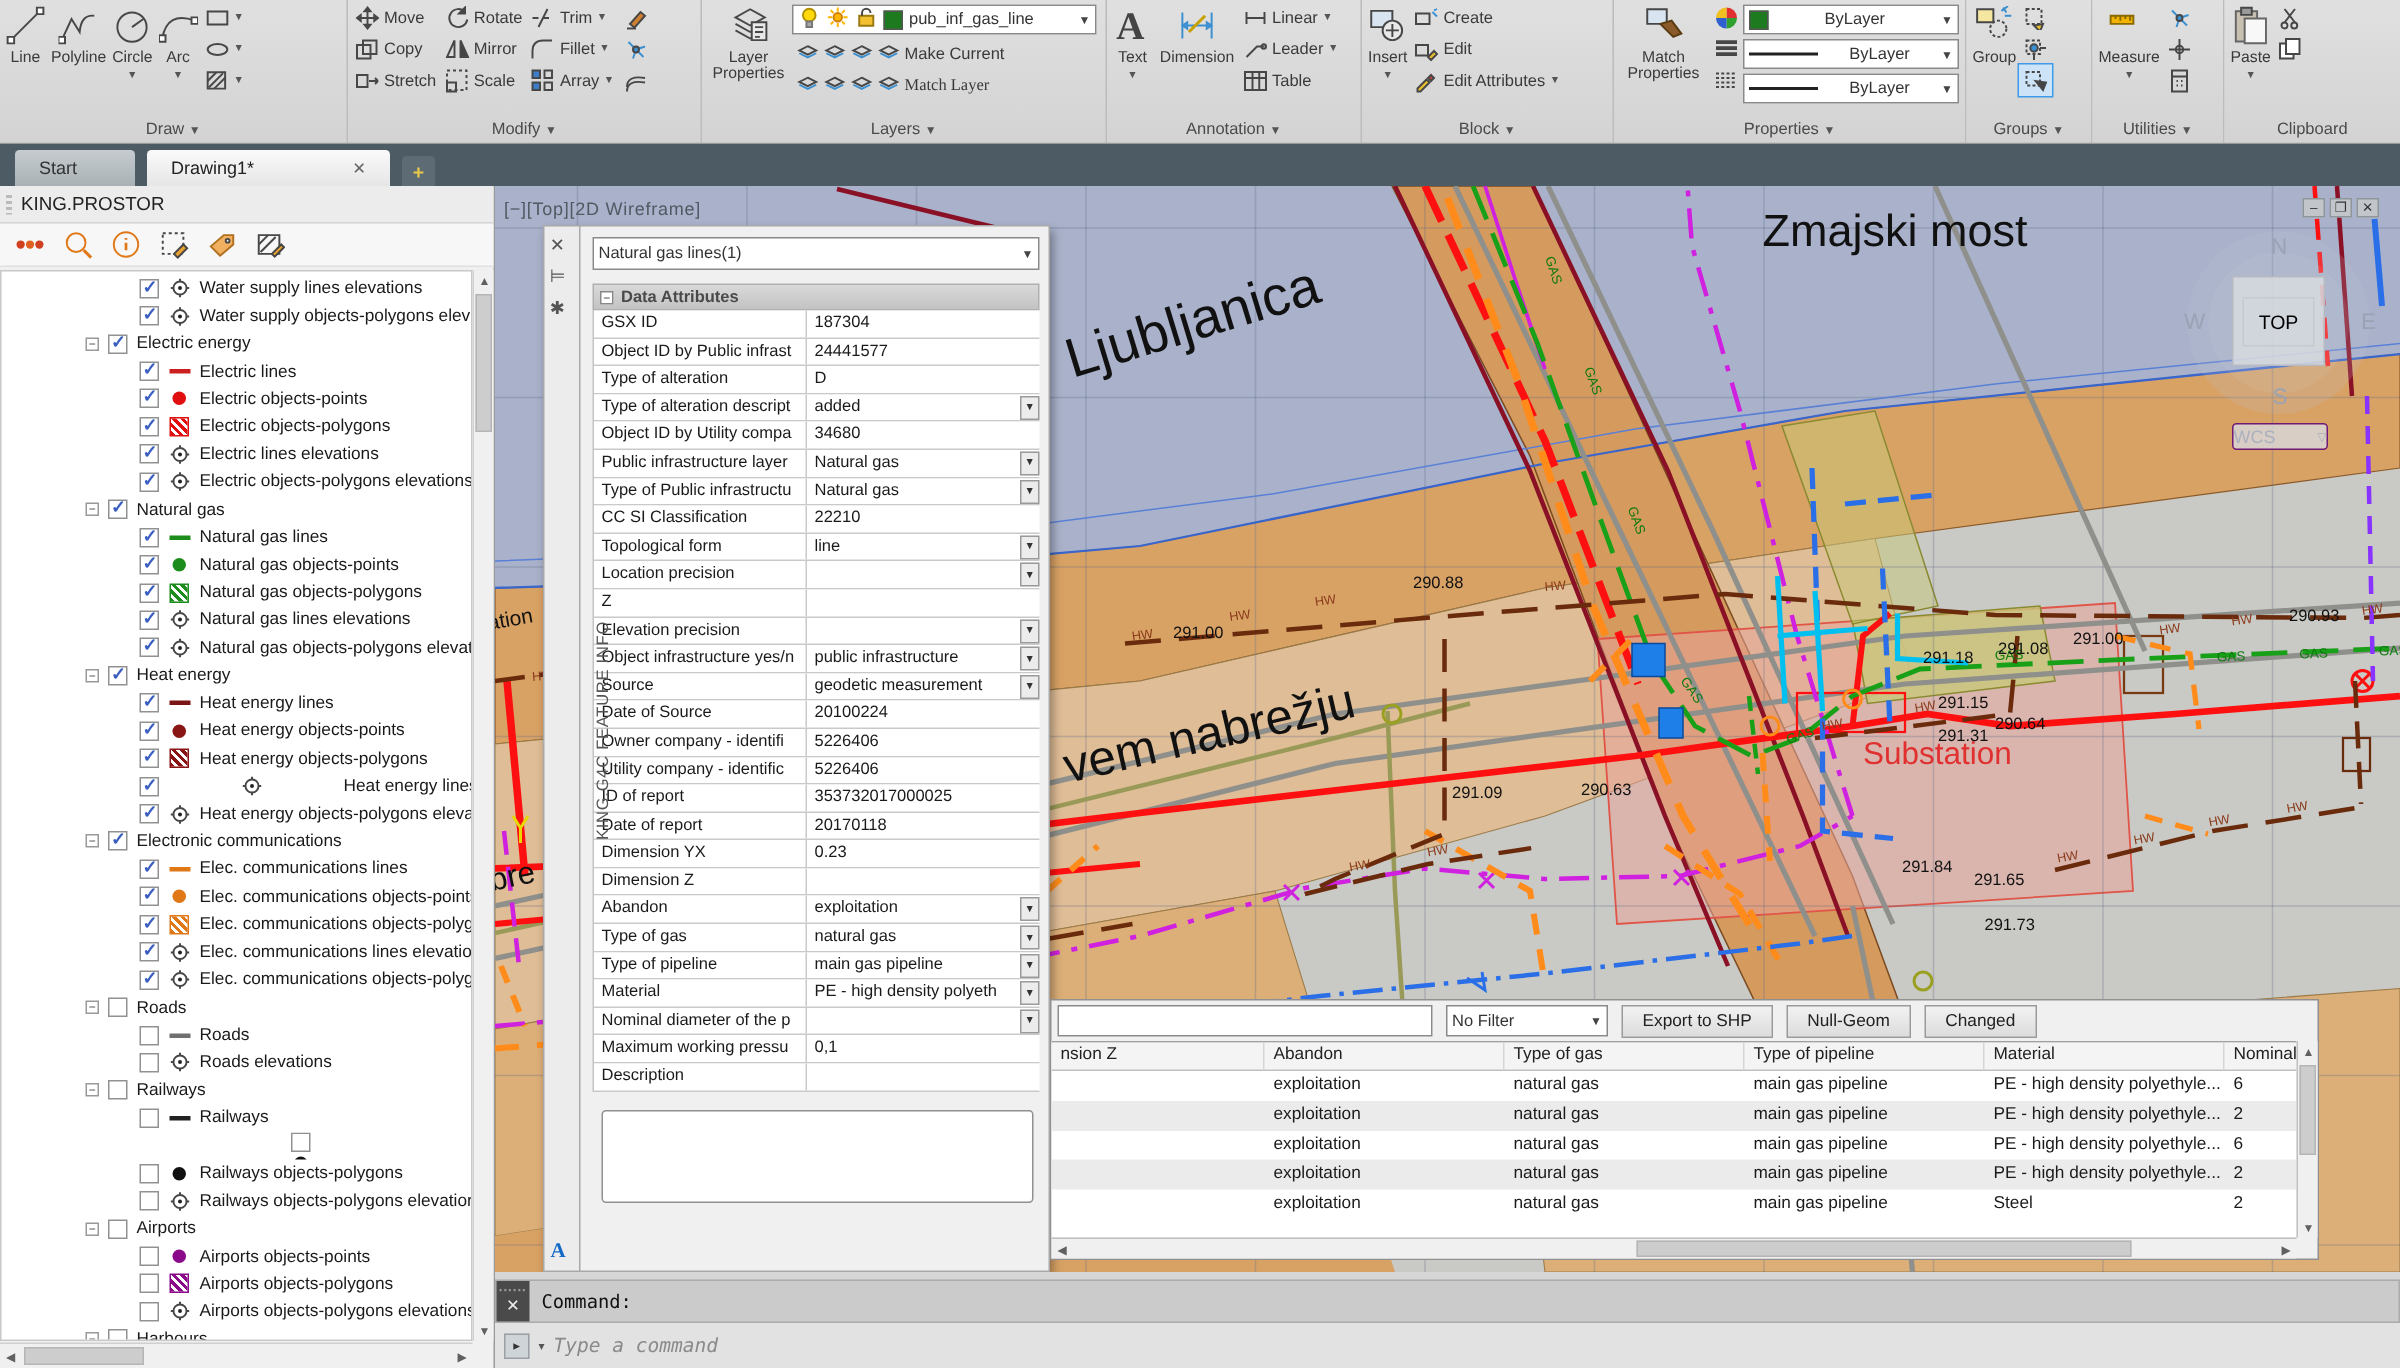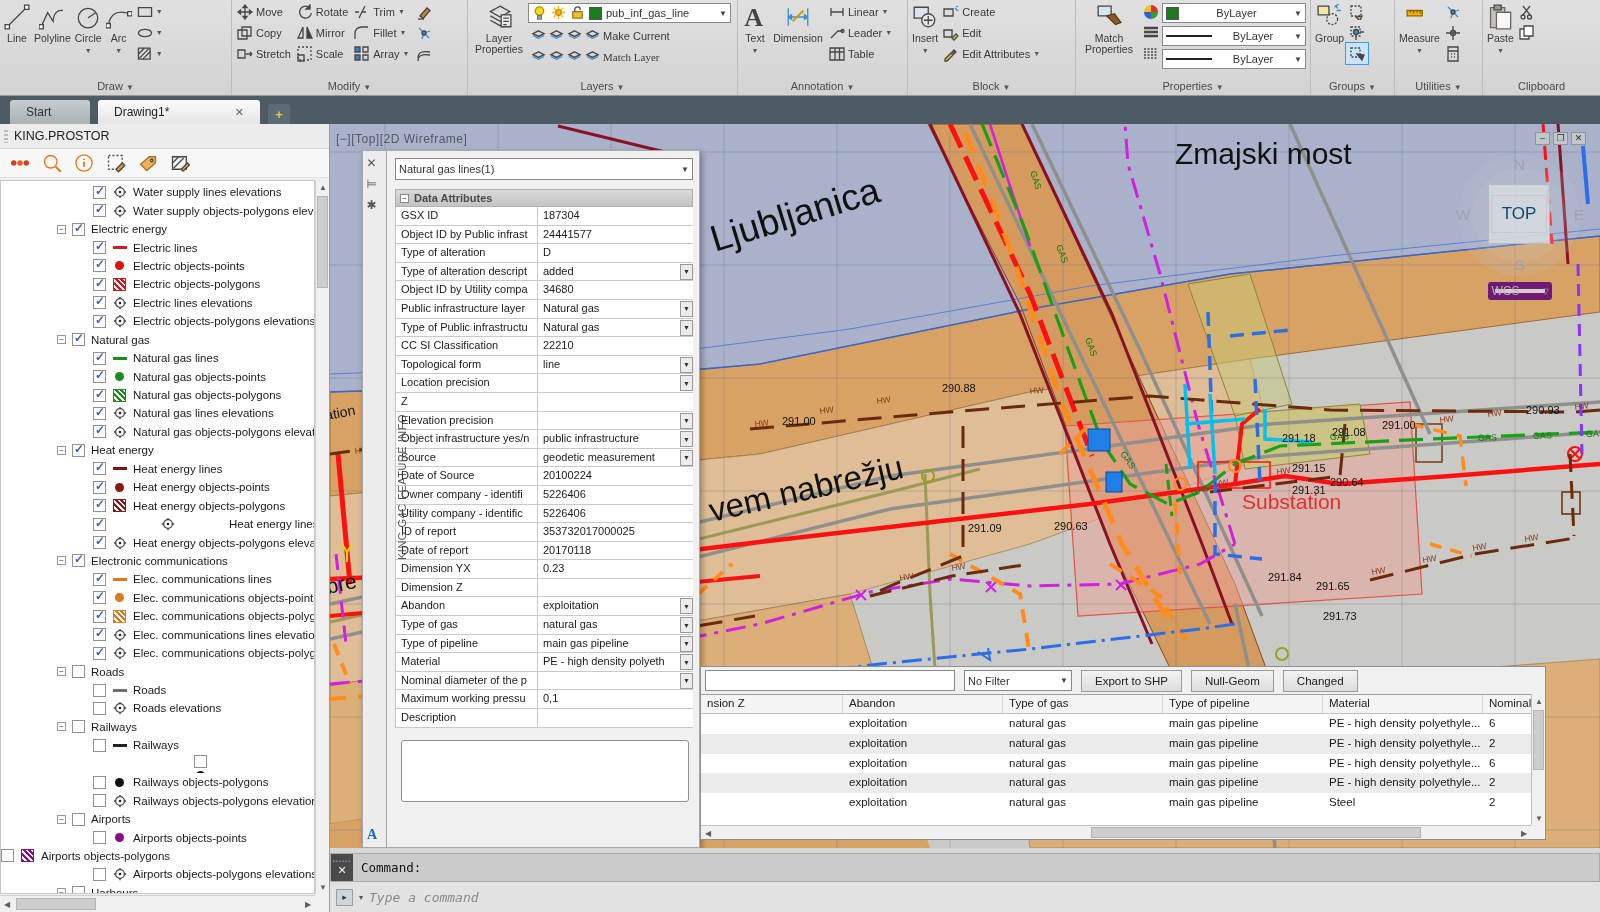--- a/index.html
+++ b/index.html
@@ -58,24 +58,24 @@
 
   
   #maparea{position:absolute;left:330px;top:124px;right:0;bottom:0;background:#c9c9c5;overflow:hidden}
   #mapsvg{position:absolute;left:0;top:0}
   #vplabel{position:absolute;left:6px;top:8px;font-size:12px;color:#4f5a63;letter-spacing:.5px}
   #winbtns{position:absolute;right:14px;top:8px;display:flex;gap:3px}
   .wbtn{width:15px;height:13px;background:#c2c6ca;border:1px solid #8f969b;color:#333;font-size:9px;line-height:11px;text-align:center}
   
   #vcube{position:absolute;right:26px;top:36px;width:110px;height:150px;color:#9aa2b5;font-size:15px}
   #vring{position:absolute;left:8px;top:8px;width:94px;height:94px;border-radius:50%;background:rgba(200,204,214,.25);box-shadow:0 0 0 14px rgba(190,195,208,.18)}
-  #vtop{position:absolute;left:24px;top:24px;width:62px;height:60px;background:rgba(215,217,222,.85);border:1px solid #b7bac2;display:flex;align-items:center;justify-content:center;color:#0c4a6e;font-size:17px}
+  #vtop{position:absolute;left:24px;top:24px;width:62px;height:60px;background:rgba(215,217,222,.85);border:1px solid #b7bac2;display:flex;align-items:center;justify-content:center;color:#000000;font-size:13px}
   #vtop>span{border:1px solid #c6c9cf;padding:8px 10px}
   .vdir{position:absolute}
-  #vwcs{position:absolute;left:24px;top:122px;width:64px;height:18px;background:rgba(216,218,223,.8);border:7px solid #701a75;border-radius:3px;color:#aab0bd;font-size:12px;display:flex;align-items:center;justify-content:center;gap:23px}
+  #vwcs{position:absolute;left:24px;top:122px;width:64px;height:18px;background:rgba(216,218,223,.8);border:1px solid #701a75;border-radius:3px;color:#aab0bd;font-size:12px;display:flex;align-items:center;justify-content:space-between;gap:23px}
   #vwcs i{font-size:8px;font-style:normal}
 
   
   #dlg{position:absolute;left:32px;top:26px;width:338px;height:698px;display:flex;box-shadow:2px 3px 6px rgba(0,0,0,.35)}
   #dstrip{width:24px;background:#ececec;border:1px solid #a8a8a8;border-right:none;position:relative}
   #dstrip .di{width:16px;height:16px;margin:5px auto 2px;color:#555}
   #dvlabel{position:absolute;left:-36px;top:330px;width:150px;transform:rotate(-90deg);font-size:11px;color:#555;letter-spacing:.5px;white-space:nowrap;text-align:center}
   #dlogo{position:absolute;bottom:4px;left:4px;font-weight:bold;color:#1569c7;font-size:14px;font-family:"Liberation Serif",serif}
   #dbody{flex:1;background:#f0f0f0;border:1px solid #a8a8a8;padding:7px 6px 0 8px;display:flex;flex-direction:column}
   #dcombo{height:22px;margin-bottom:9px}
@@ -895,21 +895,21 @@
         <span class="tcb"></span>
         <span class="tlab">Airports</span>
       </div>
       <div class="trow" style="padding-left: 92px;">
         <span class="tcb"></span>
         <span class="tico">
           <span class="ic-pt" style="background: rgb(138, 10, 138);"></span>
         </span>
         <span class="tlab">Airports objects-points</span>
       </div>
-      <div class="trow" style="">
+      <div class="trow" style="padding-left: 92px;">
         <span class="tcb"></span>
         <span class="tico">
           <span class="ic-poly" style="border-color: rgb(138, 10, 138); background: repeating-linear-gradient(45deg, rgb(138, 10, 138) 0px, rgb(138, 10, 138) 2px, rgb(255, 255, 255) 2px, rgb(255, 255, 255) 4px);"></span>
         </span>
         <span class="tlab">Airports objects-polygons</span>
       </div>
       <div class="trow" style="padding-left: 92px;">
         <span class="tcb"></span>
         <span class="tico">
           <svg class="icn" width="14" height="14" viewBox="0 0 16 16">

